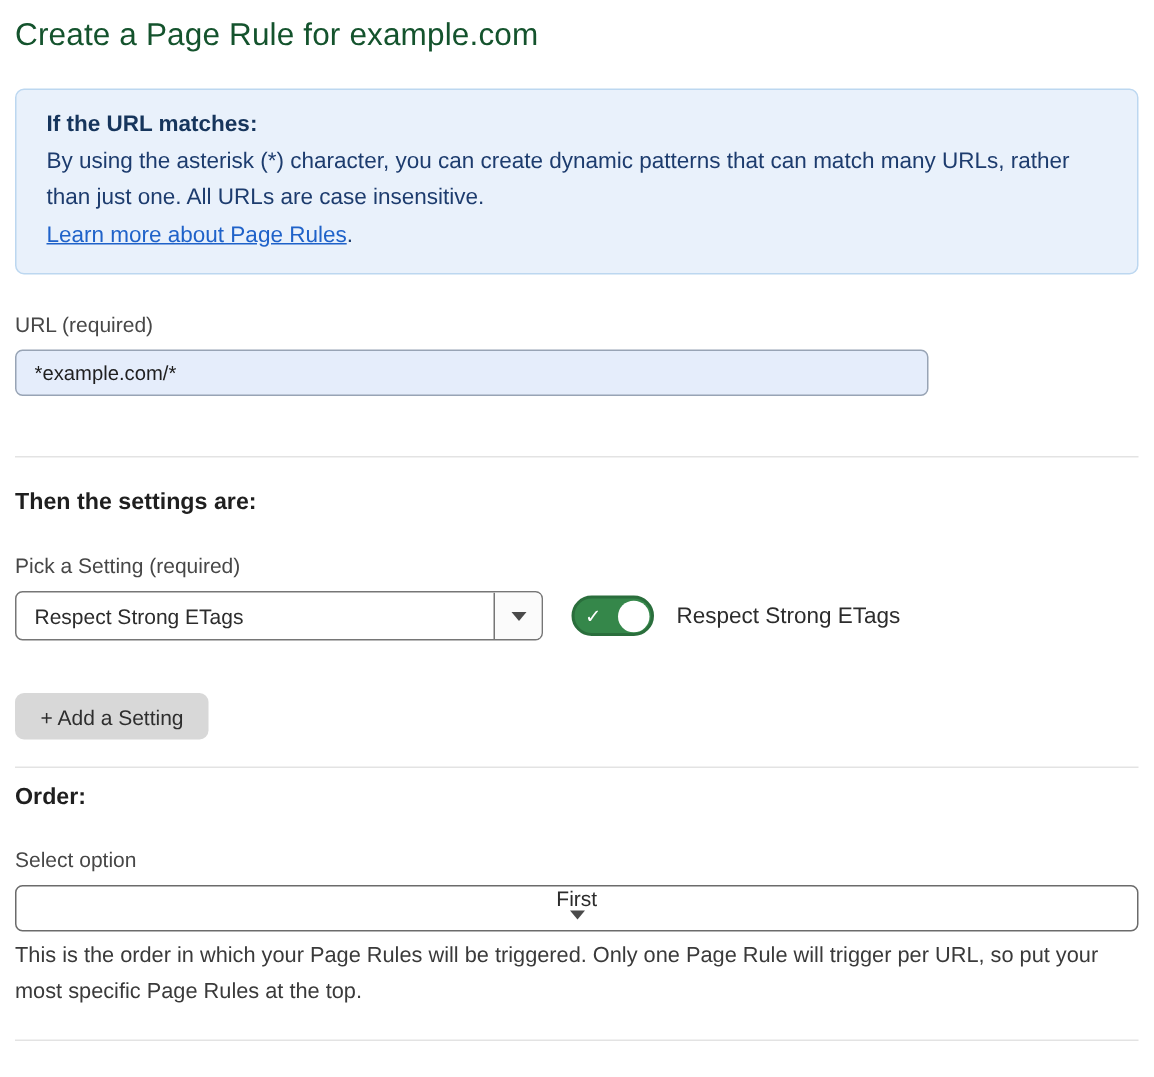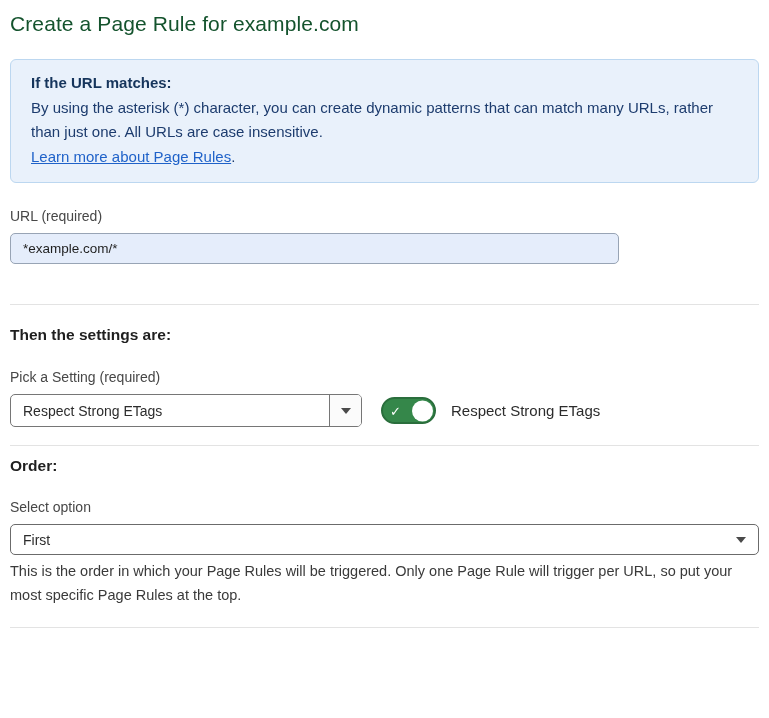--- a/index.html
+++ b/index.html
@@ -179,25 +179,25 @@
   .order-select-label { margin-top: 24px; }
   .order-select {
     margin-top: 9px;
     width: 749px;
     height: 31px;
     border: 1px solid #6b6b6b;
     border-radius: 5px;
     background: #ffffff;
     display: flex;
     align-items: center;
-    justify-content: space-between;
     padding: 0 12px;
     font-size: 14px;
     color: #2c2c2c;
     cursor: pointer;
+    flex-direction: column;
   }
   .order-help {
     margin-top: 5px;
     font-size: 14.5px;
     line-height: 23.5px;
     color: #3a3a3a;
     max-width: 749px;
   }
 </style>
 </head>
@@ -231,20 +231,21 @@
     </div>
     <div class="toggle-wrap">
       <div class="toggle" role="switch" aria-checked="true">
         <span class="check-icon">✓</span>
         <span class="knob"></span>
       </div>
       <span class="toggle-label">Respect Strong ETags</span>
     </div>
   </div>
 
+  <button class="add-setting-btn">+ Add a Setting</button>
 
   <hr class="divider divider-2">
 
   <h2 class="section-heading order-heading">Order:</h2>
 
   <label class="field-label order-select-label">Select option</label>
 
   <div class="order-select">
     <span>First</span>
     <span class="tri-down"></span>

